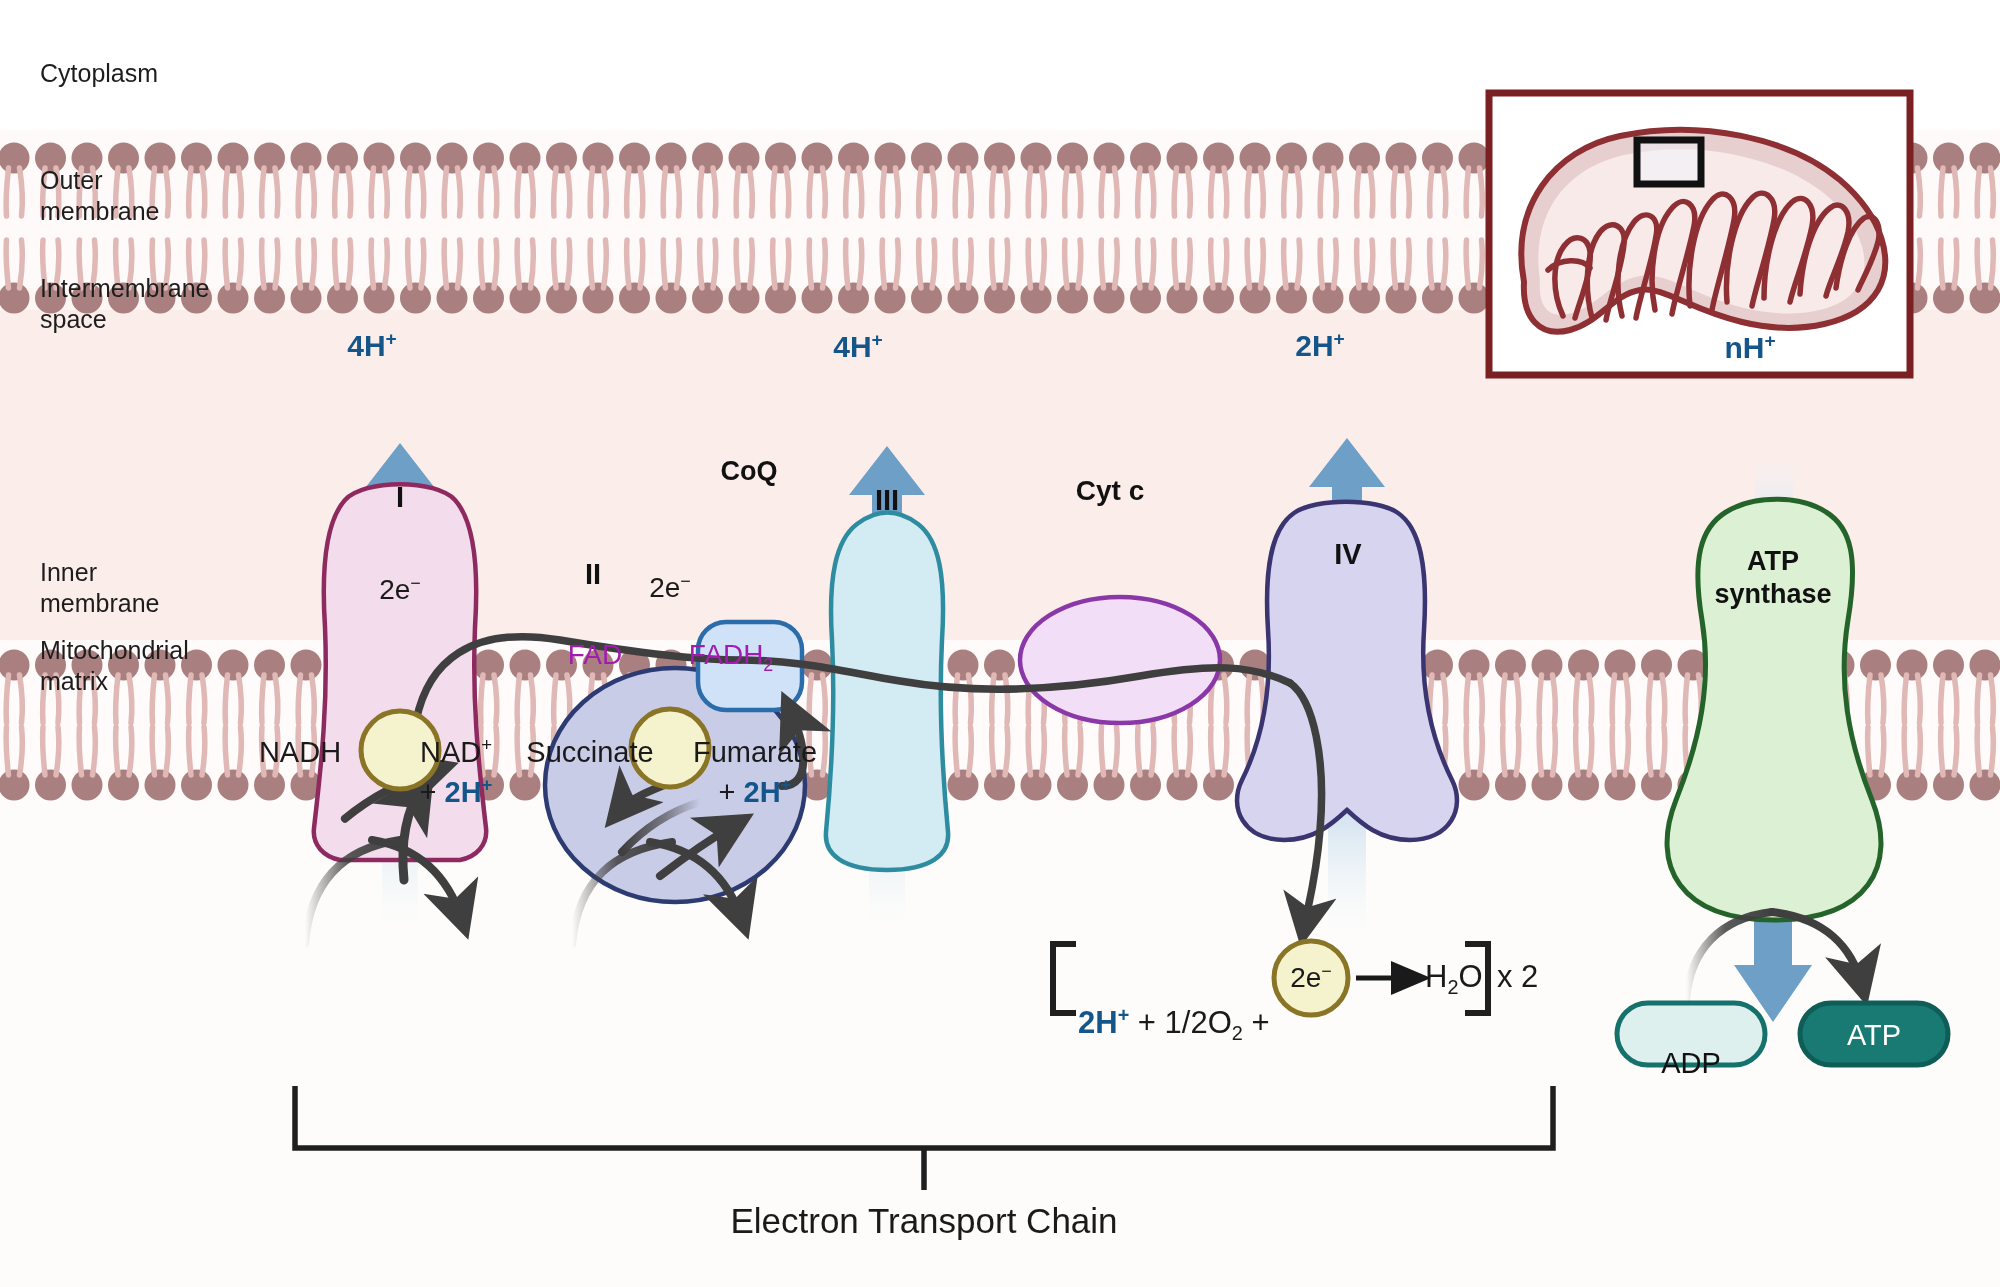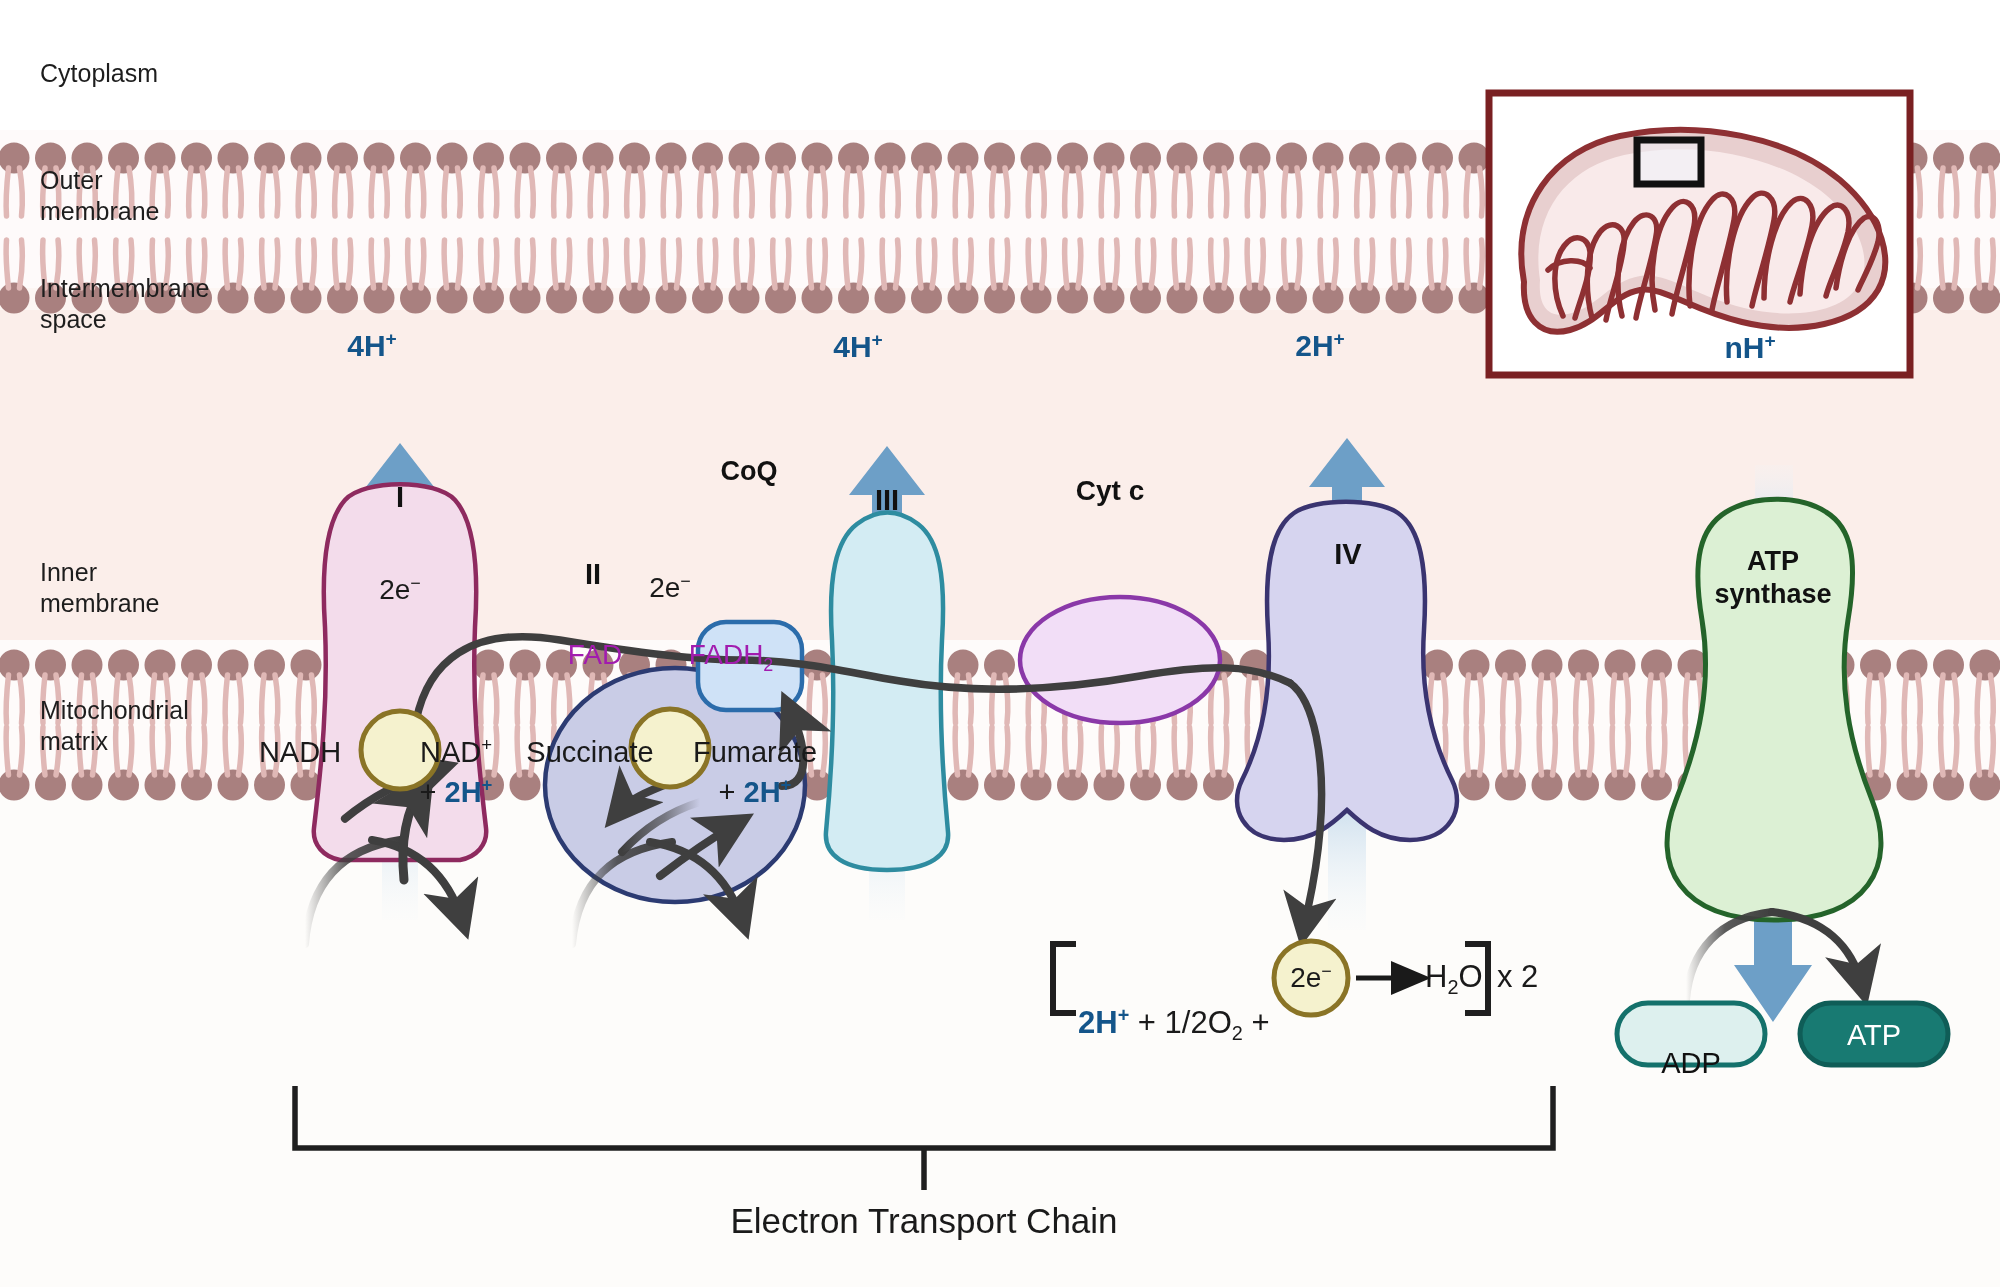--- a/index.html
+++ b/index.html
@@ -494,21 +494,21 @@
 
     </svg>
 
     <div class="txt lbl-region" style="left:40px; top:58px;">Cytoplasm</div>
     <div class="txt lbl-region" style="left:40px; top:165px;">Outer
 membrane</div>
     <div class="txt lbl-region" style="left:40px; top:273px;">Intermembrane
 space</div>
     <div class="txt lbl-region" style="left:40px; top:557px;">Inner
 membrane</div>
-    <div class="txt lbl-region" style="left:40px; top:695px;">Mitochondrial
+    <div class="txt lbl-region" style="left:40px; top:635px;">Mitochondrial
 matrix</div>
 
     <div class="txt proton" style="left:372px; top:328px; transform:translateX(-50%);">4H<sup>+</sup></div>
     <div class="txt proton" style="left:858px; top:329px; transform:translateX(-50%);">4H<sup>+</sup></div>
     <div class="txt proton" style="left:1320px; top:328px; transform:translateX(-50%);">2H<sup>+</sup></div>
     <div class="txt proton" style="left:1750px; top:330px; transform:translateX(-50%);">nH<sup>+</sup></div>
 
     <div class="txt complex-roman" style="left:400px; top:480px; transform:translateX(-50%);">I</div>
     <div class="txt complex-roman" style="left:593px; top:557px; transform:translateX(-50%);">II</div>
     <div class="txt complex-roman" style="left:887px; top:483px; transform:translateX(-50%);">III</div>

